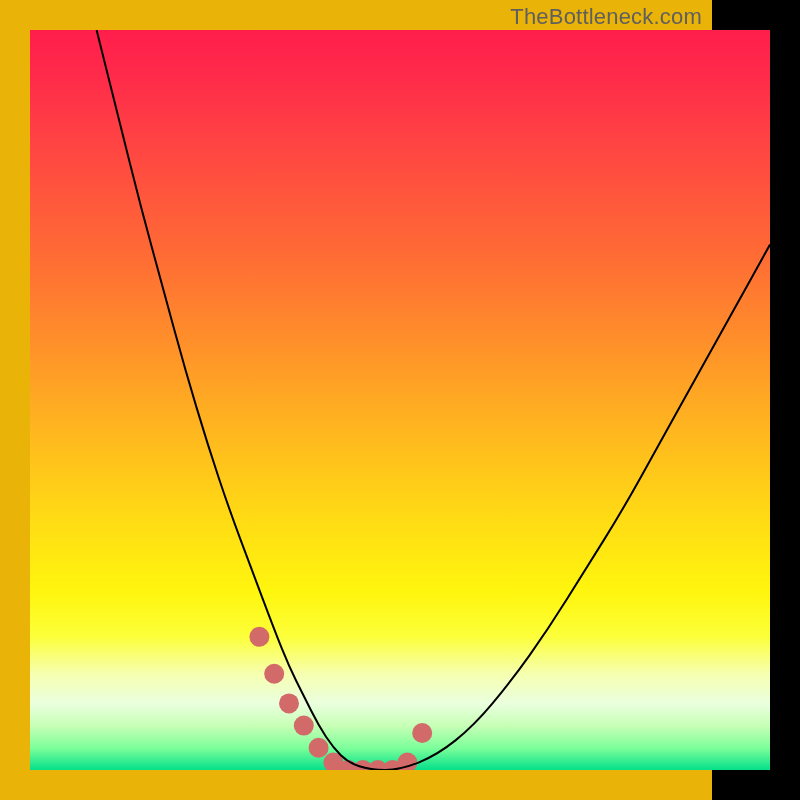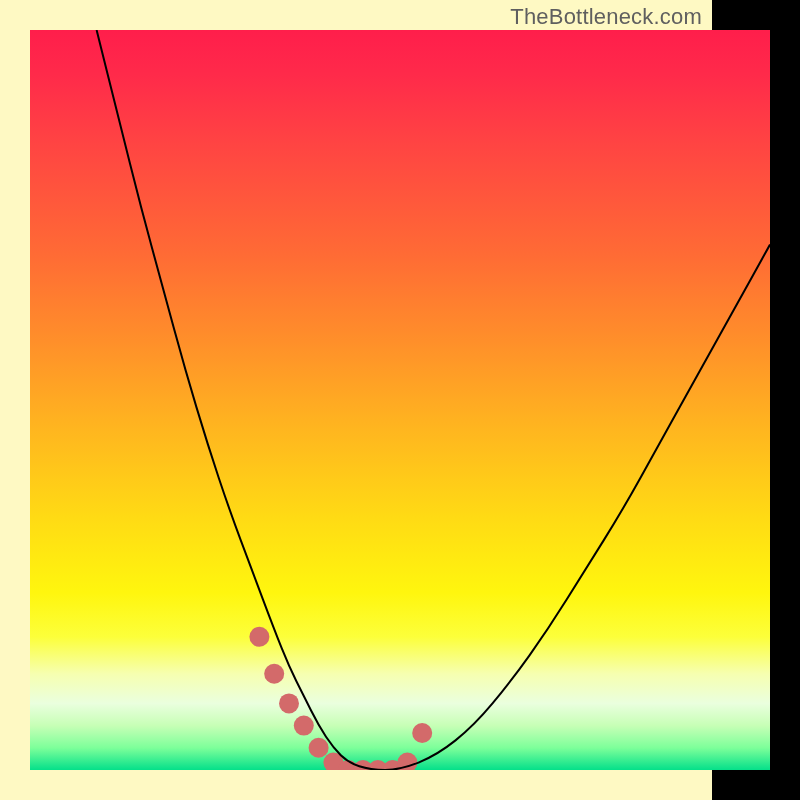--- a/index.html
+++ b/index.html
@@ -7,21 +7,21 @@
     padding: 0;
     width: 800px;
     height: 800px;
     background: #000;
     font-family: Arial, Helvetica, sans-serif;
   }
   .frame {
     position: relative;
     width: 712px;
     height: 800px;
-    background: #fef9c3;
+    background: #eab308;
   }
   .watermark {
     position: absolute;
     top: 4px;
     right: 10px;
     color: #5f5f5f;
     font-size: 22px;
     font-weight: 500;
     letter-spacing: 0.2px;
     z-index: 3;

